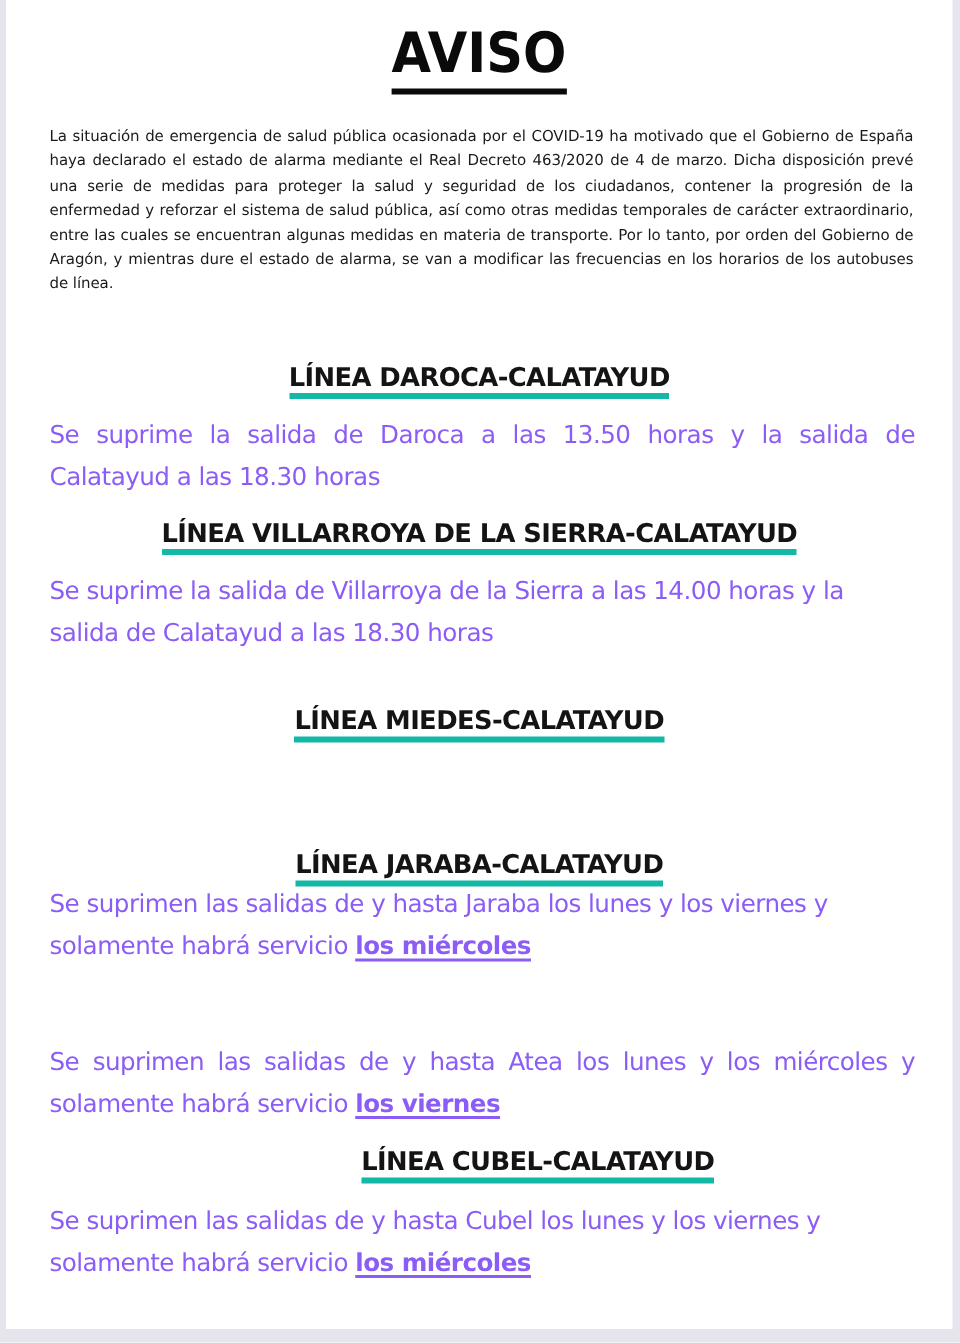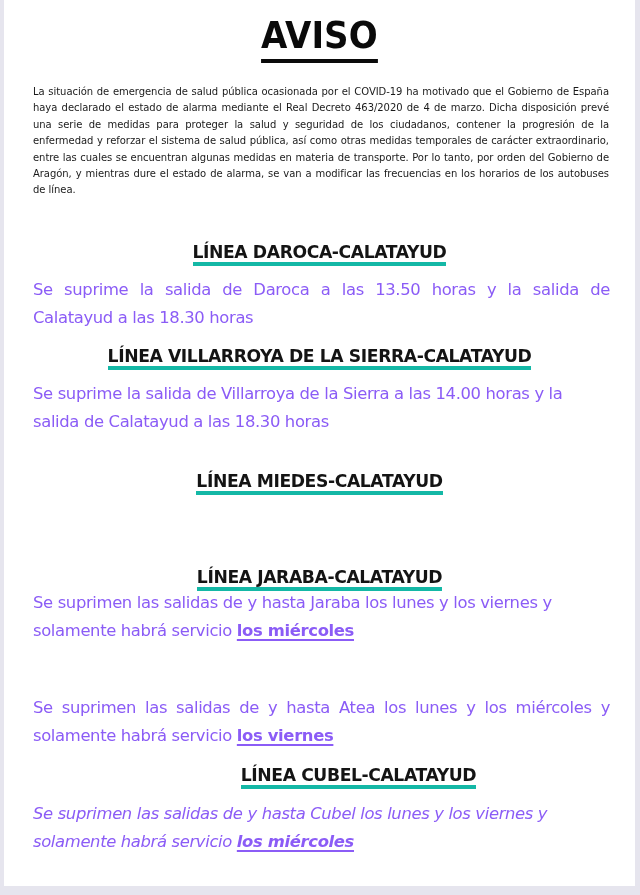--- a/index.html
+++ b/index.html
@@ -135,17 +135,17 @@
     <span>Se suprimen las salidas de y hasta Jaraba los lunes y los viernes y solamente habrá servicio </span><span class="emph">los miércoles</span>
   </div>
 
   <div class="line-body justify" style="top:694px;">
     <span>Se suprimen las salidas de y hasta Atea los lunes y los miércoles y solamente habrá servicio </span><span class="emph">los viernes</span>
   </div>
 
   <div class="line-heading" style="top:764px;margin-left:39px;">
     <span>LÍNEA CUBEL-CALATAYUD</span>
   </div>
-  <div class="line-body" style="top:800px;font-style:italic;">
+  <div class="line-body" style="top:800px;">
     <span>Se suprimen las salidas de y hasta Cubel los lunes y los viernes y solamente habrá servicio </span><span class="emph">los miércoles</span>
   </div>
 
 </div>
 
 </body></html>

